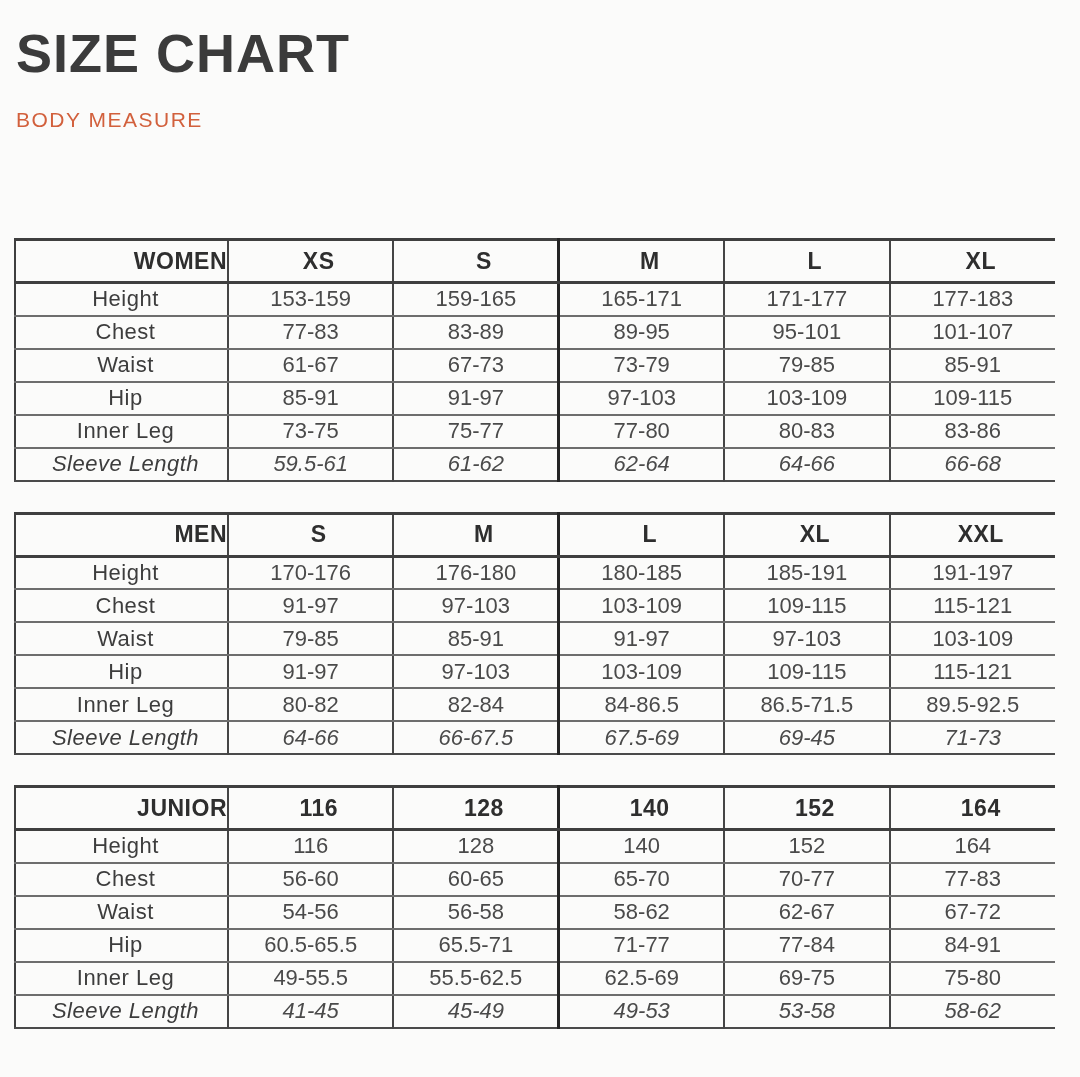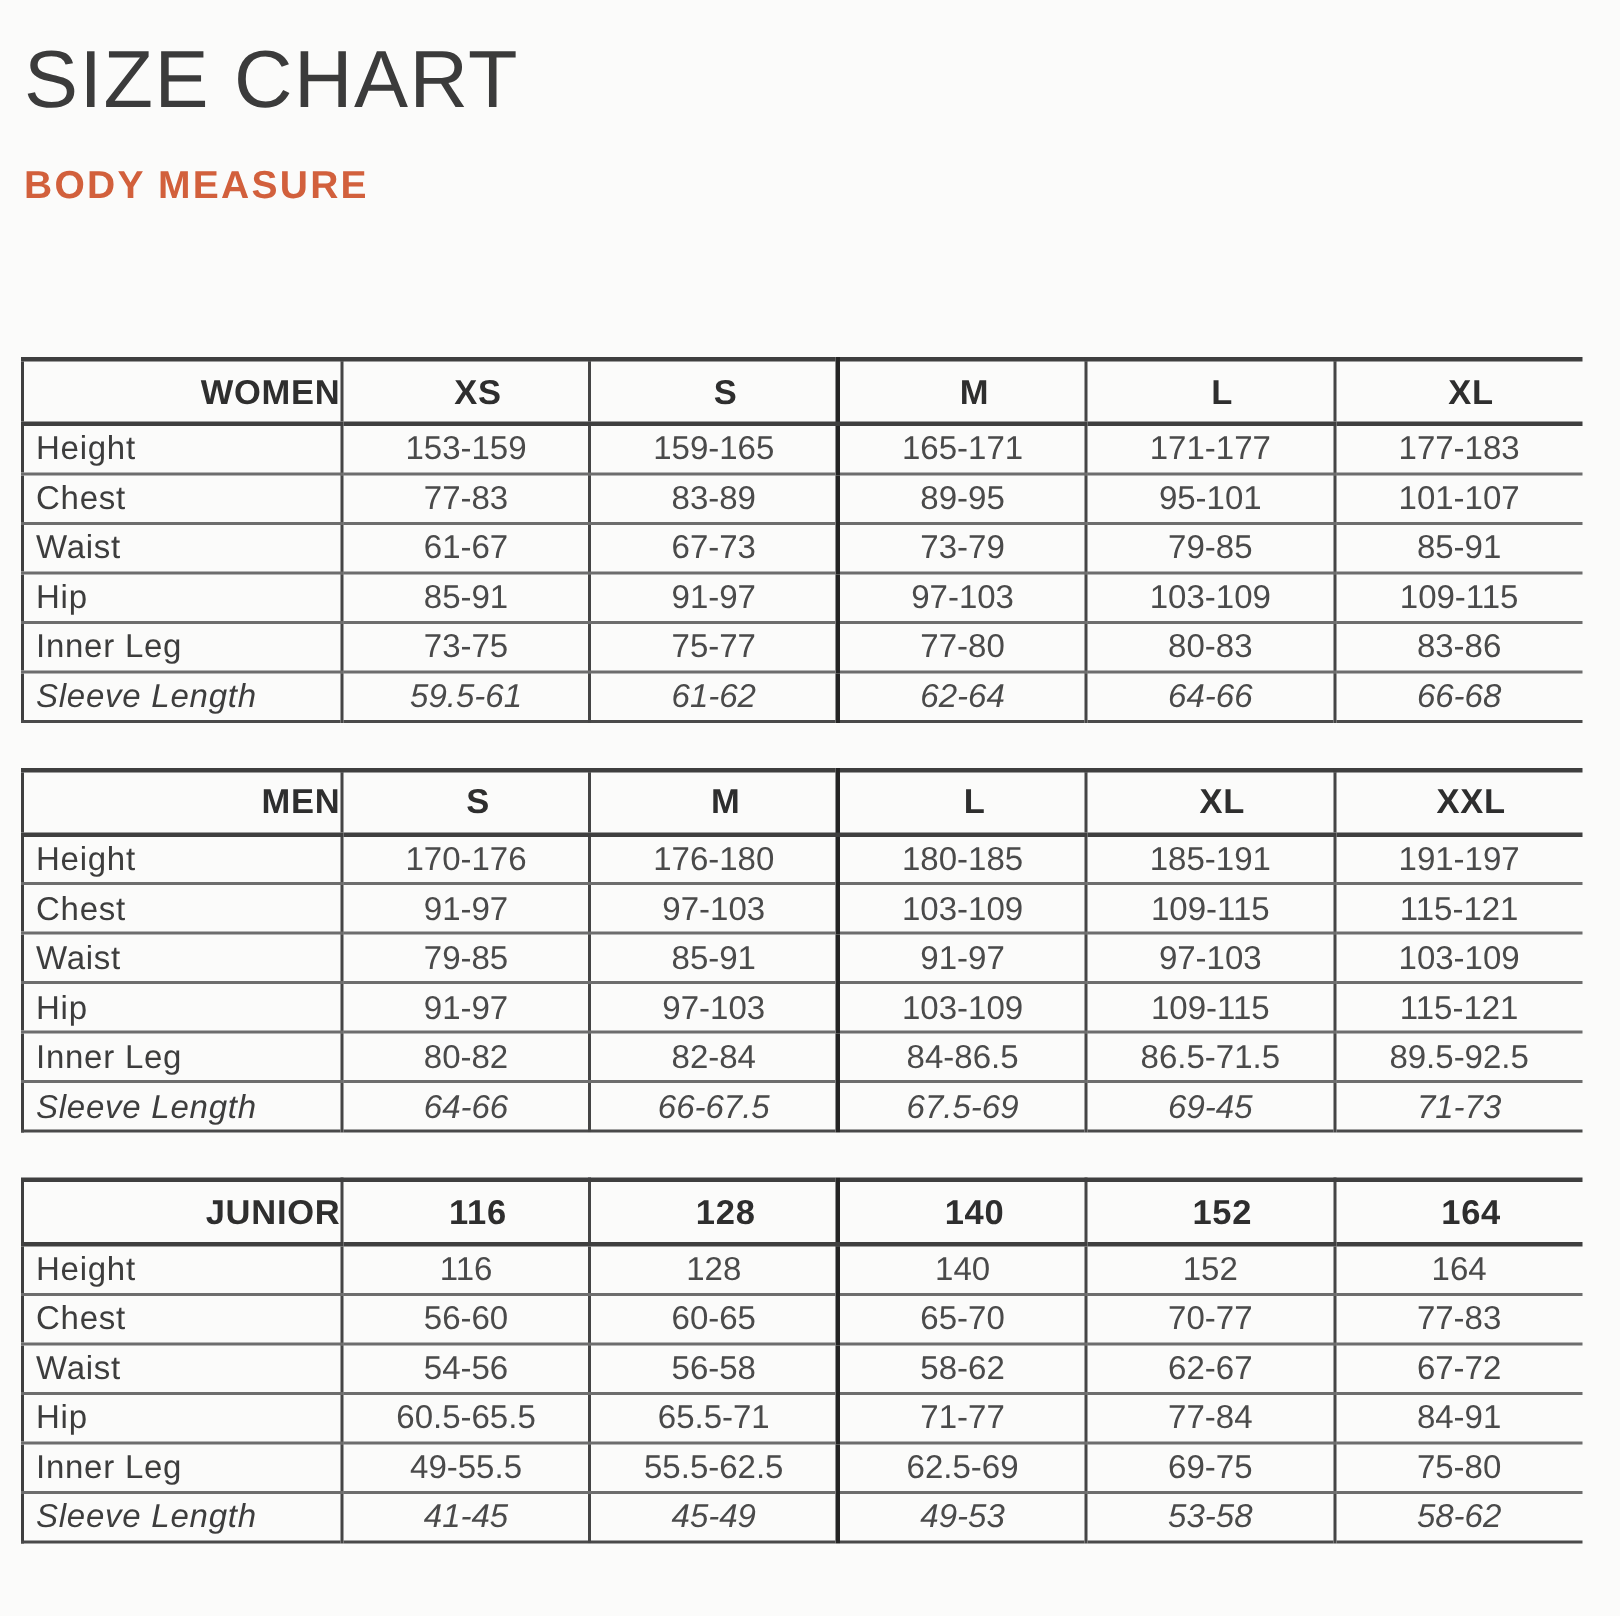--- a/index.html
+++ b/index.html
@@ -6,26 +6,26 @@
   html, body {
     width: 1080px; height: 1077px;
     background: #fbfbfa;
     overflow: hidden;
     font-family: "Liberation Sans", sans-serif;
   }
   .page { position: relative; width: 1080px; height: 1077px; }
 
   .page-title {
     position: absolute; left: 16px; top: 22px;
-    font-size: 54px; font-weight: 400; letter-spacing: 1px;
+    font-size: 54px; font-weight: 700; letter-spacing: 1px;
     color: #3b3b3b;
   }
   .page-subtitle {
     position: absolute; left: 16px; top: 108px;
-    font-size: 26px; font-weight: 700; letter-spacing: 1.5px;
+    font-size: 21px; font-weight: 400; letter-spacing: 1.5px;
     color: #d2603c;
   }
 
   .tables-wrap { position: absolute; left: 14px; top: 238px; width: 1040px; }
 
   table.size-table {
     border-collapse: collapse;
     table-layout: fixed;
     width: 1040px;
     border-top: 3px solid #3f3f3f;
@@ -53,21 +53,21 @@
     letter-spacing: 0.5px;
     padding-left: 16px;
   }
   .size-table thead th.group-cell { text-align: right; padding-left: 8px; }
   .size-table thead th.size-cell  { text-align: center; }
 
   .size-table tbody td { border-bottom: 2px solid #6d6d6d; font-size: 22px; }
   .size-table tbody tr:last-child td { border-bottom: none; font-style: italic; }
 
   .size-table td.label-cell {
-    text-align: left; padding-left: 8px;
+    text-align: center; padding-left: 8px;
     color: #3d3d3d; letter-spacing: 0.5px;
   }
   .size-table td.value-cell { text-align: center; color: #4a4a4a; }
 
   
   .size-table .strong-r { border-right: 3px solid #242424; }
 </style>
 </head>
 <body>
 

